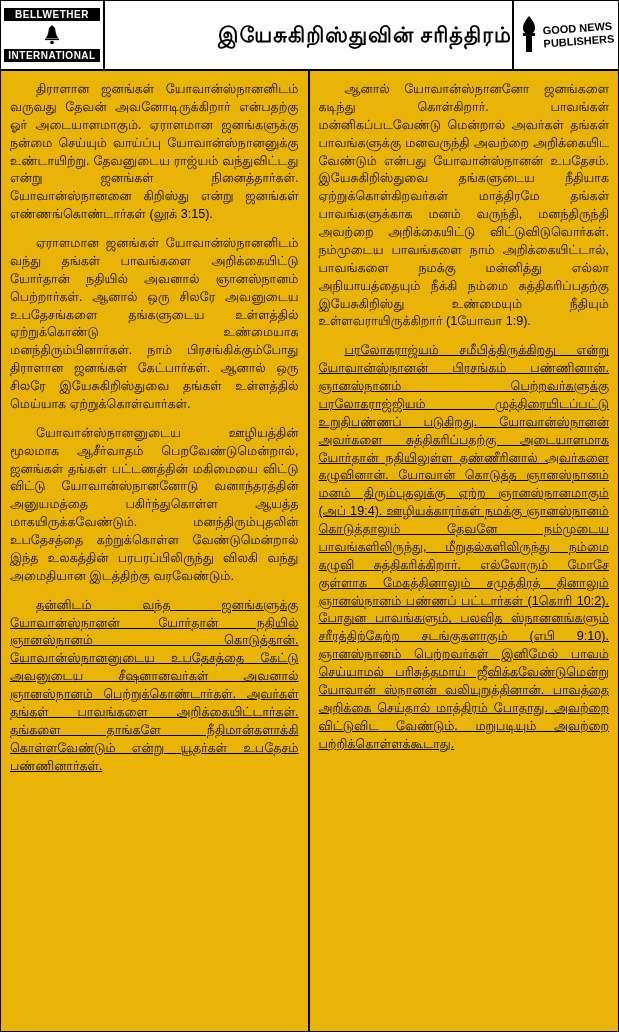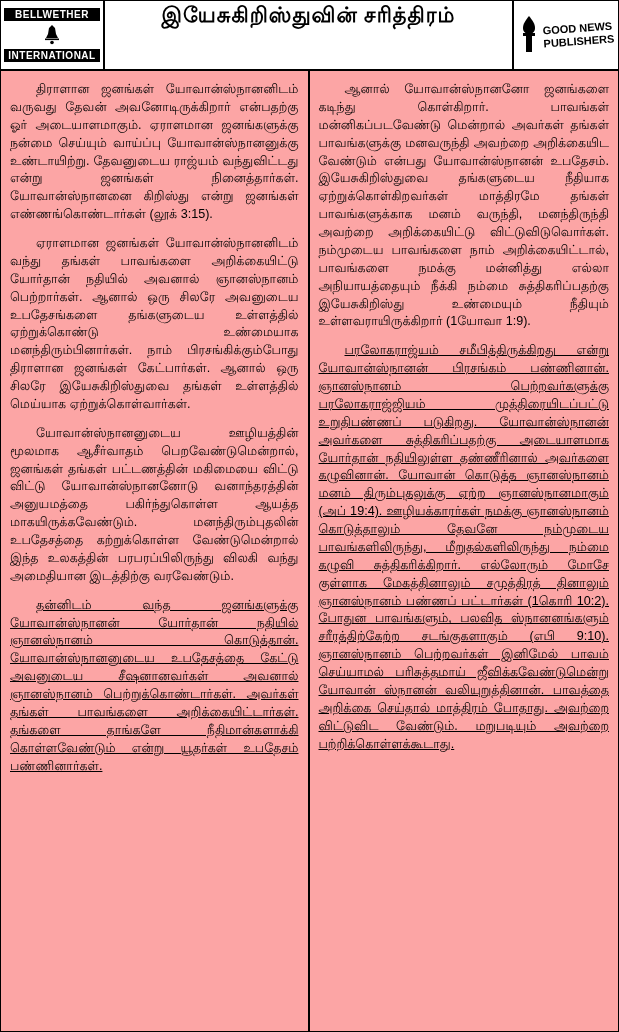--- a/index.html
+++ b/index.html
@@ -63,26 +63,26 @@
     height: 24px;
   }
   .bw-emblem {
     width: 20px;
     height: 22px;
     position: relative;
   }
   .title-block {
     flex: 1 1 auto;
     display: flex;
-    flex-direction: column;
-    align-items: center;
-    justify-content: flex-start;
+    flex-direction: row;
+    align-items: center;
+    justify-content: flex-end;
     border-right: 2px solid #000;
     box-sizing: border-box;
-    padding: 2px 12px;
+    padding: 2px 0;
   }
   .title-ta {
     font-size: 21px;
     font-weight: bold;
     letter-spacing: 1px;
     color: #000;
     line-height: 1.15;
     text-align: center;
     font-family: "Liberation Serif", serif;
   }
@@ -113,21 +113,21 @@
     font-size: 11px;
     font-weight: bold;
     color: #000;
     line-height: 1.15;
     transform: rotate(-4deg);
     text-align: left;
   }
   
   .content {
     height: 960px;
-    background: #fca5a5;
+    background: #eab308;
     display: flex;
     box-sizing: border-box;
   }
   .col {
     flex: 1 1 50%;
     padding: 10px 9px 8px 9px;
     box-sizing: border-box;
     overflow: hidden;
   }
   .col.left {

